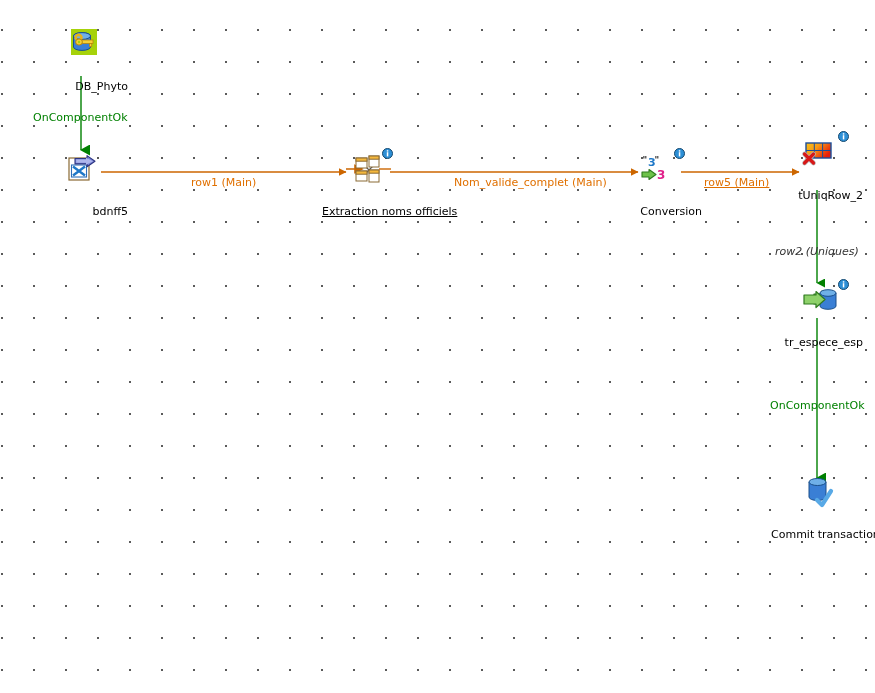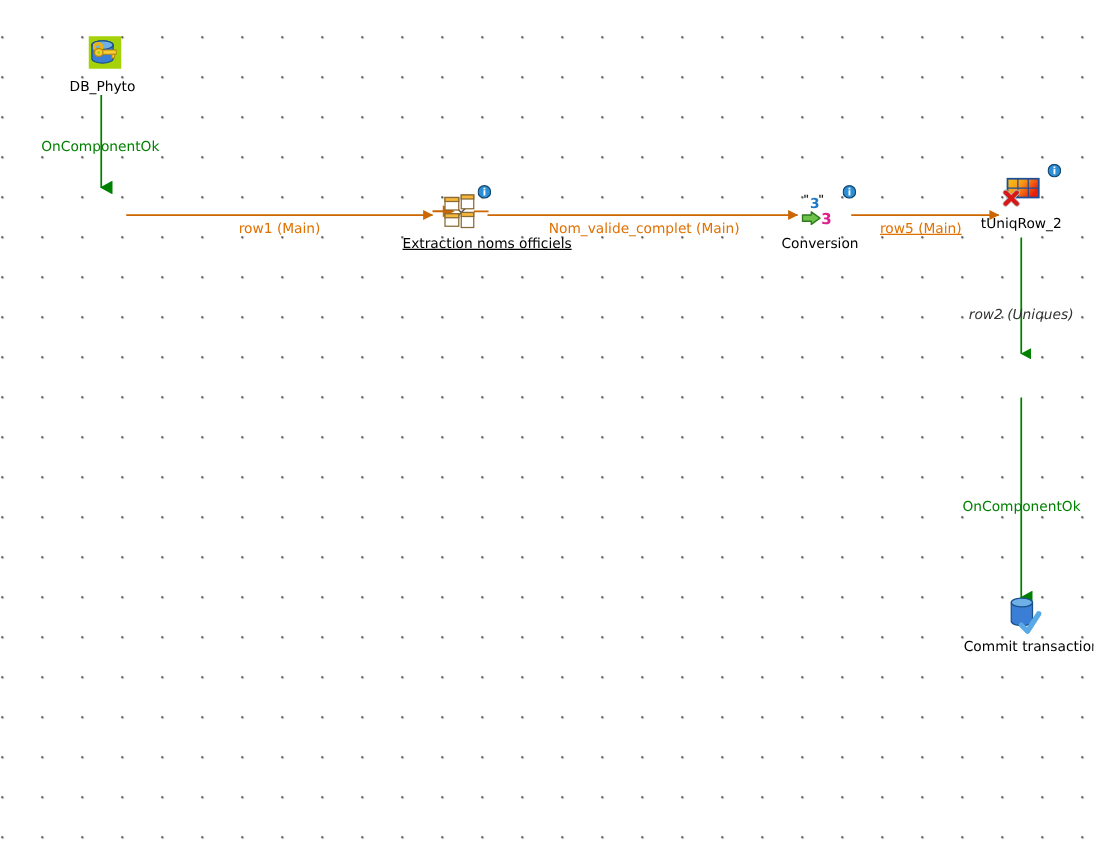--- a/index.html
+++ b/index.html
@@ -39,26 +39,27 @@
   }
   .node .icon-wrap {
     position: relative;
     width: 92px;
     height: 34px;
     display: flex;
     align-items: center;
     justify-content: center;
   }
   .node .label {
-    margin-top: 2px;
+    margin-top: 19px;
     font-family: "DejaVu Sans", sans-serif;
     font-size: 11px;
     color: #000000;
     white-space: nowrap;
     line-height: 13px;
+    text-align: right;
   }
 
   .info-badge {
     position: absolute;
     width: 11px;
     height: 11px;
     top: -4px;
     right: 21px;
   }
 
@@ -114,21 +115,21 @@
 
     <g>
       <line x1="817" y1="318" x2="817" y2="478" stroke="#008000" stroke-width="1.4" marker-end="url(#arrow-green-down)"></line>
     </g>
   </svg>
 
   <div class="conn-label trigger" style="left:33px; top:111px;">OnComponentOk</div>
 
   <div class="conn-label main" style="left:191px; top:176px;text-align:center;">row1 (Main)</div>
 
-  <div class="conn-label main" style="left:439px; top:176px;">Nom_valide_complet (Main)</div>
+  <div class="conn-label main" style="left:454px; top:176px;">Nom_valide_complet (Main)</div>
 
   <div class="conn-label main" style="left:704px; top:176px;text-decoration:underline;">row5 (Main)</div>
 
   <div class="conn-label unique" style="left:775px; top:245px;">row2 (Uniques)</div>
 
   <div class="conn-label trigger" style="left:770px; top:399px;">OnComponentOk</div>
 
   <div class="node" style="left:36px; top:27px;">
     <div class="icon-wrap">
       <svg width="34" height="32" viewBox="0 0 34 32">
@@ -139,20 +140,34 @@
         <ellipse cx="13.5" cy="9.5" rx="3" ry="2.6" fill="none" stroke="#e8b21a" stroke-width="2.6"></ellipse>
         <rect x="16" y="12" width="12" height="3.4" fill="#f5cf35" stroke="#b8860b" stroke-width="0.8"></rect>
         <rect x="24.5" y="15.4" width="2.2" height="3" fill="#f5cf35" stroke="#b8860b" stroke-width="0.8"></rect>
         <ellipse cx="14" cy="14" rx="3.4" ry="3.1" fill="#f5cf35" stroke="#b8860b" stroke-width="1"></ellipse>
         <circle cx="14" cy="14" r="1.2" fill="#a6d20a"></circle>
       </svg>
     </div>
     <div class="label">DB_Phyto</div>
   </div>
 
+  <div class="node" style="left:36px; top:152px;">
+    <div class="icon-wrap">
+      <svg width="38" height="32" viewBox="0 0 38 32">
+        <rect x="6" y="5" width="20" height="22" fill="#ffffff" stroke="#8a6a34" stroke-width="1.2"></rect>
+        <rect x="8.5" y="12" width="15" height="12" fill="#ffffff" stroke="#2f6fb8" stroke-width="1.1"></rect>
+        <path d="M10,13.5 L22,22.5 M22,13.5 L10,22.5" stroke="#1f78c8" stroke-width="2.4" fill="none"></path>
+        <g>
+          <path d="M12,5.5 L24,5.5 L24,2.6 L32,8.2 L24,13.8 L24,10.9 L12,10.9 Z" fill="#7b86d6" stroke="#2c3480" stroke-width="1.1" stroke-linejoin="round"></path>
+          <path d="M13.2,6.6 L23,6.6 L23,4.7 L30,8.2 L23,11.7 L23,9.8 L13.2,9.8 Z" fill="#aeb6ec"></path>
+        </g>
+      </svg>
+    </div>
+    <div class="label">bdnff5</div>
+  </div>
 
   <div class="node" style="left:322px; top:152px;text-decoration:underline;">
     <div class="icon-wrap">
       <svg width="46" height="32" viewBox="0 0 46 32">
         <path d="M1,16 L10,16 M10,12.5 L17,16 L10,19.5 Z" stroke="#cc6600" fill="#cc6600" stroke-width="1.6"></path>
         <path d="M17,10 L31,24 M31,10 L17,24" stroke="#555555" stroke-width="1.2" fill="none"></path>
         <g stroke="#8a6a34" stroke-width="1">
           <rect x="11" y="5" width="11" height="10" fill="#ffffff"></rect>
           <rect x="11" y="5" width="11" height="3.2" fill="#f5b83d"></rect>
           <rect x="11" y="18" width="11" height="10" fill="#ffffff"></rect>
@@ -210,20 +225,39 @@
       </svg>
       <svg class="info-badge" style="right:14px; top:-5px;" viewBox="0 0 11 11">
         <circle cx="5.5" cy="5.5" r="5" fill="#2d8fd6" stroke="#14486e" stroke-width="1"></circle>
         <rect x="4.8" y="4.2" width="1.5" height="4.2" fill="#ffffff"></rect>
         <rect x="4.8" y="2.2" width="1.5" height="1.4" fill="#ffffff"></rect>
       </svg>
     </div>
     <div class="label">tUniqRow_2</div>
   </div>
 
+  <div class="node" style="left:771px; top:283px;">
+    <div class="icon-wrap">
+      <svg width="42" height="32" viewBox="0 0 42 32">
+        <path d="M18,10 L26,10 L26,7 L34,15 L26,23 L26,20 L18,20 Z" fill="#8ed16a" stroke="#2e7a1e" stroke-width="1.2" stroke-linejoin="round"></path>
+        <path d="M20,15 L24,15 L24,17.5 L26,15.5 L24,13.5 L24,16" fill="none"></path>
+        <g transform="translate(2,0)">
+          <path d="M22,9 L22,22 A8,3.3 0 0 0 38,22 L38,9" fill="#3a7fd5" stroke="#1a4f8a" stroke-width="1"></path>
+          <ellipse cx="30" cy="9" rx="8" ry="3.3" fill="#6fb0e8" stroke="#1a4f8a" stroke-width="1"></ellipse>
+        </g>
+        <path d="M8,11 L20,11 L20,7.5 L29,15.5 L20,23.5 L20,20 L8,20 Z" fill="#8ed16a" stroke="#2e7a1e" stroke-width="1.2" stroke-linejoin="round"></path>
+      </svg>
+      <svg class="info-badge" style="right:14px; top:-4px;" viewBox="0 0 11 11">
+        <circle cx="5.5" cy="5.5" r="5" fill="#2d8fd6" stroke="#14486e" stroke-width="1"></circle>
+        <rect x="4.8" y="4.2" width="1.5" height="4.2" fill="#ffffff"></rect>
+        <rect x="4.8" y="2.2" width="1.5" height="1.4" fill="#ffffff"></rect>
+      </svg>
+    </div>
+    <div class="label">tr_espece_esp</div>
+  </div>
 
   <div class="node" style="left:771px; top:475px;">
     <div class="icon-wrap">
       <svg width="42" height="34" viewBox="0 0 42 34">
         <path d="M13,7 L13,22 A8.5,3.5 0 0 0 30,22 L30,7" fill="#3a7fd5" stroke="#1a4f8a" stroke-width="1"></path>
         <ellipse cx="21.5" cy="7" rx="8.5" ry="3.5" fill="#6fb0e8" stroke="#1a4f8a" stroke-width="1"></ellipse>
         <path d="M21,25 L26,30 L35,16" stroke="#58a9e6" stroke-width="4.2" fill="none" stroke-linecap="round" stroke-linejoin="round"></path>
       </svg>
     </div>
     <div class="label">Commit transaction</div>

